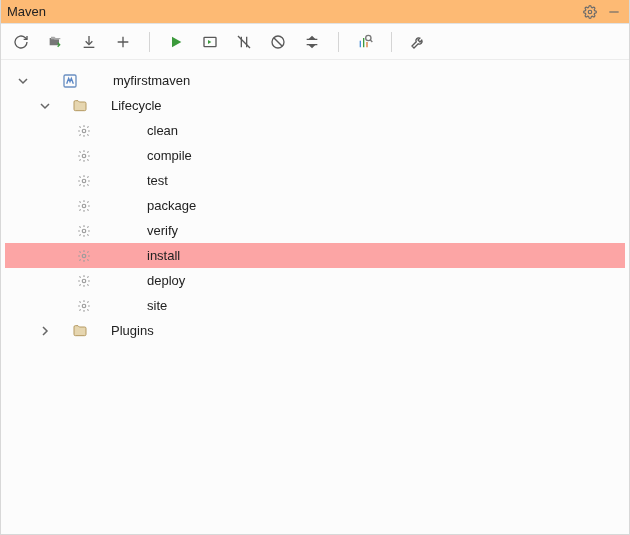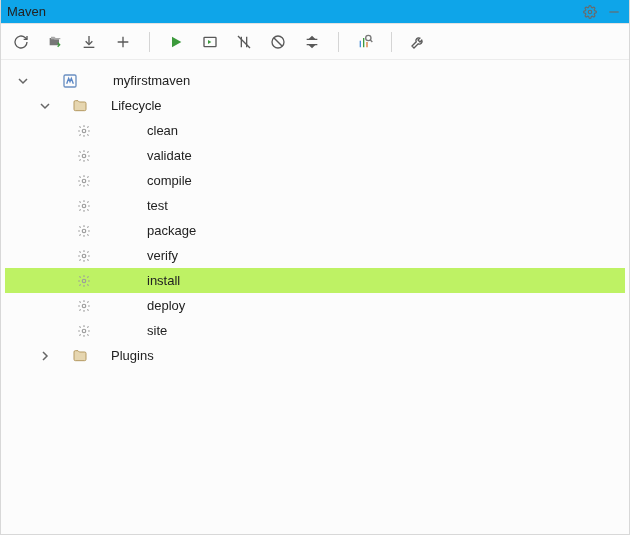--- a/index.html
+++ b/index.html
@@ -11,21 +11,21 @@
     background: #fcfcfc;
     width: 630px;
     height: 535px;
     overflow: hidden;
     border: 1px solid #d8d8d8;
     border-top: none;
   }
   .titlebar {
     display: flex;
     align-items: center;
-    background: #0ea5e9;
+    background: #fdba74;
     border-bottom: 1px solid #e2e2e2;
     height: 24px;
     padding: 0 6px;
   }
   .titlebar .title { flex: 1; }
   .titlebar .winicon {
     width: 18px; height: 18px;
     display: flex; align-items: center; justify-content: center;
     margin-left: 6px; color: #6a6a6a; cursor: pointer;
   }
@@ -54,21 +54,21 @@
     padding: 8px 4px;
     user-select: none;
   }
   .row {
     display: flex;
     align-items: center;
     height: 25px;
     padding-left: 4px;
     cursor: pointer;
   }
-  .row.selected { background: #bef264; }
+  .row.selected { background: #fca5a5; }
   .indent0 { padding-left: 10px; gap: 28px; }
   .indent1 { padding-left: 32px; gap: 16px; }
   .indent2 { padding-left: 70px; gap: 48px; }
   .chev {
     width: 16px;
     display: inline-flex;
     justify-content: center;
     color: #777;
     font-size: 10px;
     margin-right: 2px;
@@ -218,29 +218,20 @@
         </span>
         <span class="label">clean</span>
       </div>
       <div class="row indent2">
         <span class="node-icon">
           <svg width="14" height="14" viewBox="0 0 24 24" fill="none" stroke="#9c9c9c" stroke-width="2">
             <circle cx="12" cy="12" r="3"></circle>
             <path d="M12 2v3M12 19v3M4.2 4.2l2.1 2.1M17.7 17.7l2.1 2.1M2 12h3M19 12h3M4.2 19.8l2.1-2.1M17.7 6.3l2.1-2.1"></path>
           </svg>
         </span>
-        <span class="label">validate</span>
-      </div>
-      <div class="row indent2">
-        <span class="node-icon">
-          <svg width="14" height="14" viewBox="0 0 24 24" fill="none" stroke="#9c9c9c" stroke-width="2">
-            <circle cx="12" cy="12" r="3"></circle>
-            <path d="M12 2v3M12 19v3M4.2 4.2l2.1 2.1M17.7 17.7l2.1 2.1M2 12h3M19 12h3M4.2 19.8l2.1-2.1M17.7 6.3l2.1-2.1"></path>
-          </svg>
-        </span>
         <span class="label">compile</span>
       </div>
       <div class="row indent2">
         <span class="node-icon">
           <svg width="14" height="14" viewBox="0 0 24 24" fill="none" stroke="#9c9c9c" stroke-width="2">
             <circle cx="12" cy="12" r="3"></circle>
             <path d="M12 2v3M12 19v3M4.2 4.2l2.1 2.1M17.7 17.7l2.1 2.1M2 12h3M19 12h3M4.2 19.8l2.1-2.1M17.7 6.3l2.1-2.1"></path>
           </svg>
         </span>
         <span class="label">test</span>

